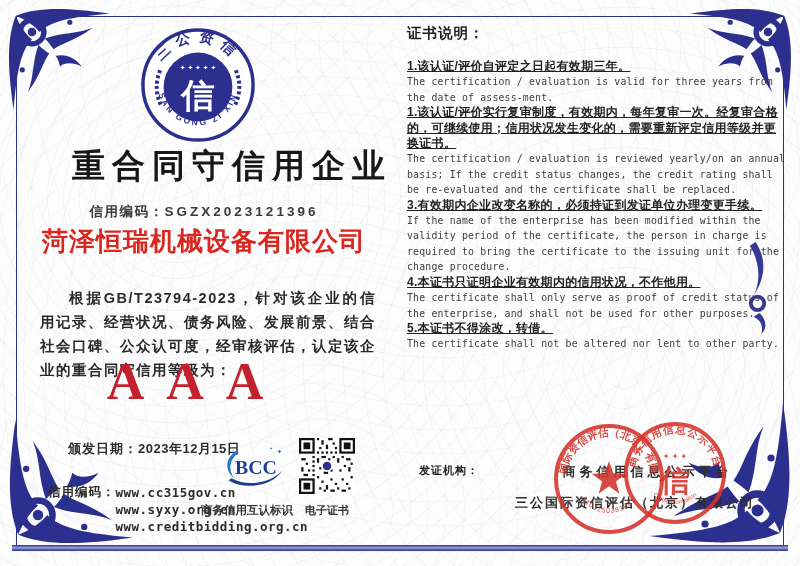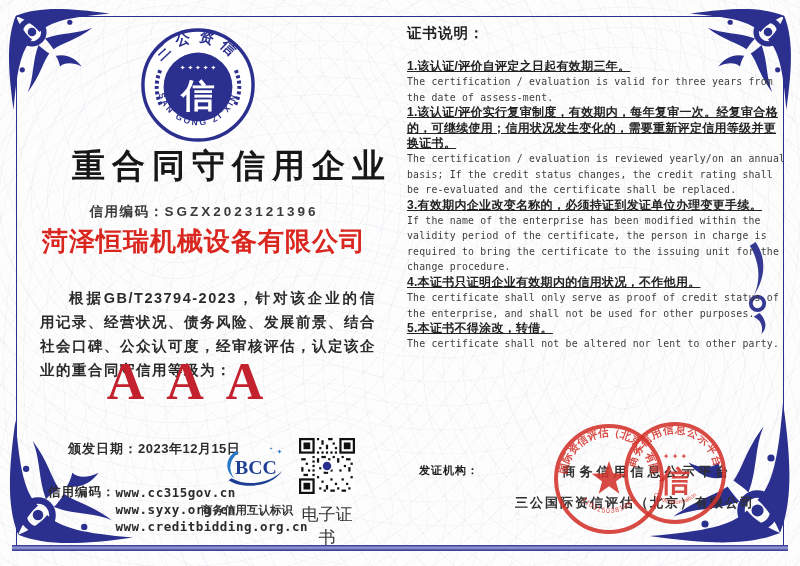--- a/index.html
+++ b/index.html
@@ -42,21 +42,21 @@
   .meta-row .lbl{letter-spacing:1px;}
   .urls{position:absolute;left:48px;top:484px;font-size:12.5px;font-weight:bold;color:#2c2c2c;}
   .urls .lbl{letter-spacing:1px;vertical-align:top;}
   .url-list{display:inline-block;font-family:"DejaVu Sans Mono","Liberation Mono",monospace;
       font-size:12.5px;line-height:17px;letter-spacing:.5px;}
   .bcc{position:absolute;left:222px;top:444px;}
   .bcc-caption{position:absolute;left:191px;top:503px;width:112px;text-align:center;
       font-size:11.5px;font-weight:bold;color:#333;}
   .qr{position:absolute;left:299px;top:438px;}
   .qr-caption{position:absolute;left:297px;top:503px;width:60px;text-align:center;
-      font-size:17px;font-weight:normal;color:#333;}
+      font-size:11px;font-weight:bold;color:#333;}
 
   
   .instr{position:absolute;left:407px;top:24px;width:381px;}
   .instr-title{font-size:14.5px;font-weight:bold;color:#1e1e1e;letter-spacing:1px;margin:0 0 16px 0;}
   .item-zh{margin:0;font-size:12px;font-weight:bold;color:#222;line-height:15.4px;letter-spacing:.3px;text-decoration:underline;}
   .item-en{margin:0;font-family:"DejaVu Sans Mono","Liberation Mono",monospace;
       font-size:9.8px;color:#3c3c3c;line-height:15.4px;letter-spacing:.2px;}
   .issuer-label{position:absolute;left:419px;top:463px;font-size:11px;font-weight:bold;
       color:#1e1e1e;letter-spacing:1px;}
   .issuer-l1{position:absolute;left:545px;top:463px;width:205px;text-align:center;

